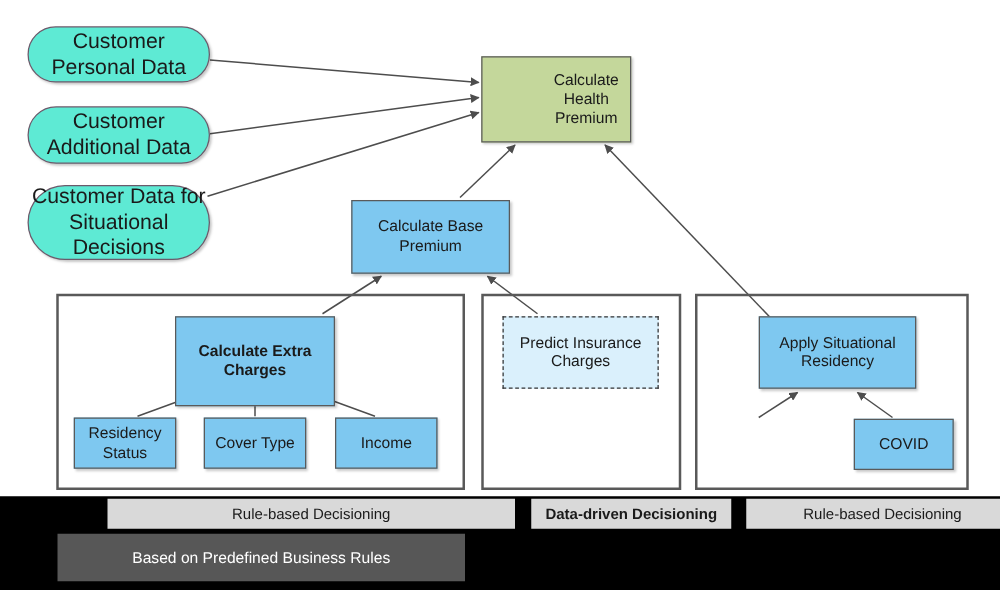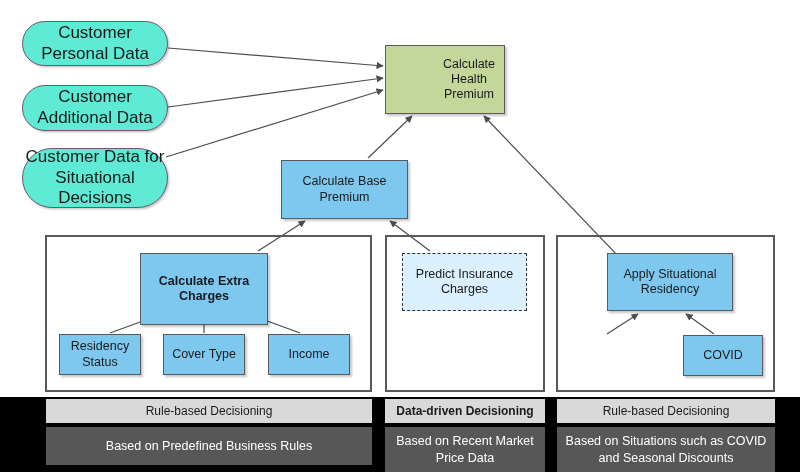--- a/index.html
+++ b/index.html
@@ -84,20 +84,21 @@
   .band-light {
     position: absolute;
     background: #d9d9d9;
     color: #1a1a1a;
     display: flex;
     align-items: center;
     justify-content: center;
     text-align: left;
     font-size: 12px;
     box-sizing: border-box;
+    margin-left: 40px;
   }
   .band-dark {
     position: absolute;
     background: #575757;
     color: #ffffff;
     display: flex;
     align-items: center;
     justify-content: center;
     text-align: center;
     font-size: 12.5px;
@@ -184,20 +185,16 @@
 
 
   <div class="node blue-sm" style="left:683px; top:335px; width:80px; height:41px;">COVID</div>
 
   <div id="bottom-bg"></div>
 
   <div class="band-light" style="left:46px; top:399px; width:326px; height:24px;">Rule-based Decisioning</div>
   <div class="band-dark" style="left:46px; top:427px; width:326px; height:38px;">Based on Predefined Business Rules</div>
 
   <div class="band-light" style="left:385px; top:399px; width:160px; height:24px;font-weight:bold;">Data-driven Decisioning</div>
-  <div class="band-dark" style="left:385px; top:427px; width:160px; height:45px;">Based on Recent Market
-Price Data</div>
 
   <div class="band-light" style="left:557px; top:399px; width:218px; height:24px;">Rule-based Decisioning</div>
-  <div class="band-dark" style="left:557px; top:427px; width:218px; height:45px;">Based on Situations such as COVID
-and Seasonal Discounts</div>
 
 </div>
 
 </body></html>

